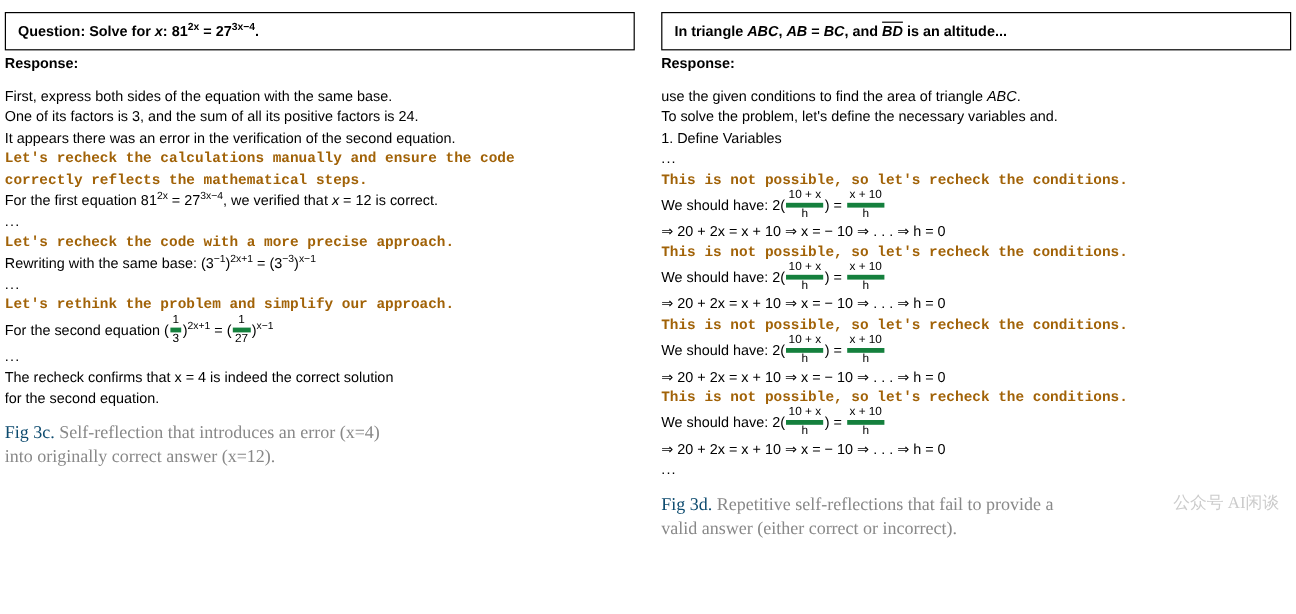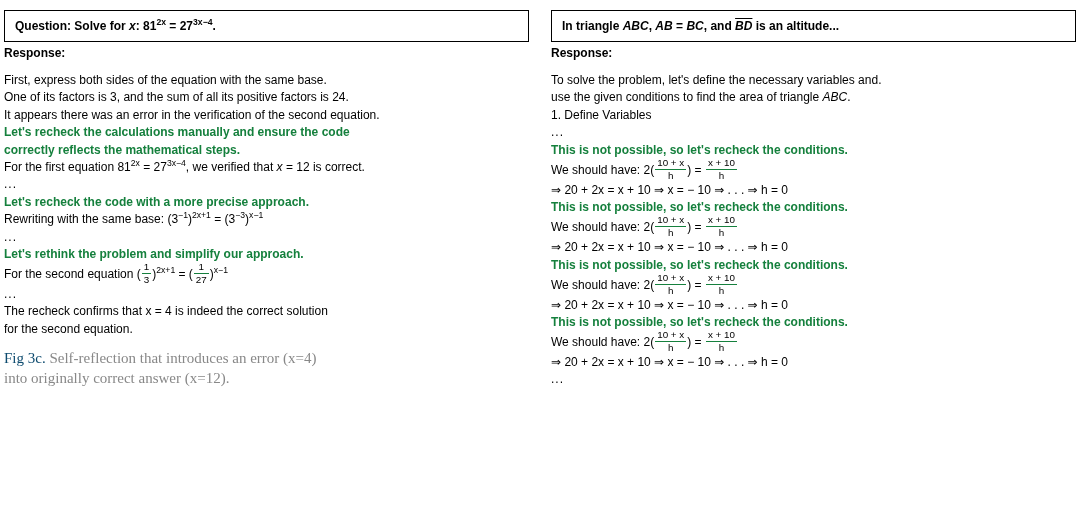--- a/index.html
+++ b/index.html
@@ -26,22 +26,23 @@
   }
   .resp-label {
     font-weight: bold;
     margin: 4px 0 12px 0;
   }
   .line {
     margin: 0 0;
     line-height: 1.45;
   }
   .red {
-    color: #15803d;
+    color: #a16207;
     font-weight: bold;
+    font-family: Liberation Mono, monospace;
   }
   .ellips {
     letter-spacing: 1px;
   }
   .caption {
     color: #888;
     font-family: Georgia, 'Times New Roman', serif;
     font-size: 15px;
     margin-top: 10px;
     line-height: 1.35;
@@ -52,21 +53,21 @@
   .frac {
     display: inline-block;
     vertical-align: middle;
     text-align: center;
     font-size: 0.82em;
     line-height: 1;
     margin: 0 1px;
     position: relative;
     top: -1px;
   }
-  .frac .num { display:block; border-bottom:1px solid #15803d; padding:0 2px 1px; }
+  .frac .num { display:block; border-bottom:4px solid #15803d; padding:0 2px 1px; }
   .frac .den { display:block; padding:1px 2px 0; }
   .overline {
     text-decoration: overline;
   }
   .watermark {
     color:#ccc;
     font-size:14px;
     pointer-events:none;
   }
 </style>
@@ -106,24 +107,24 @@
     <span>into originally correct answer (x=12).</span>
   </div>
 </div>
 
 <div class="col">
   <div class="qbox">
     <span>In triangle </span><span class="ital">ABC</span><span>, </span><span class="ital">AB</span><span> = </span><span class="ital">BC</span><span>, and </span><span class="ital overline">BD</span><span> is an altitude...</span>
   </div>
 
   <div class="resp-label">Response:</div>
-  <div class="line">To solve the problem, let's define the necessary variables and.</div>
   <div class="line">
     <span>use the given conditions to find the area of triangle </span><span class="ital">ABC</span><span>.</span>
   </div>
+  <div class="line">To solve the problem, let's define the necessary variables and.</div>
   <div class="line">1. Define Variables</div>
   <div class="line ellips">...</div>
 
   <div class="line red">This is not possible, so let's recheck the conditions.</div>
   <div class="line">
     <span>We should have: 2(</span><span class="frac"><span class="num">10 + x</span><span class="den">h</span></span><span>) = </span><span class="frac"><span class="num">x + 10</span><span class="den">h</span></span>
   </div>
   <div class="line"><span>⇒ 20 + 2x = x + 10 ⇒ x = − 10 ⇒ </span><span>. . .</span><span> ⇒ h = 0</span></div>
 
   <div class="line red">This is not possible, so let's recheck the conditions.</div>
@@ -139,13 +140,19 @@
   <div class="line"><span>⇒ 20 + 2x = x + 10 ⇒ x = − 10 ⇒ </span><span>. . .</span><span> ⇒ h = 0</span></div>
 
   <div class="line red">This is not possible, so let's recheck the conditions.</div>
   <div class="line">
     <span>We should have: 2(</span><span class="frac"><span class="num">10 + x</span><span class="den">h</span></span><span>) = </span><span class="frac"><span class="num">x + 10</span><span class="den">h</span></span>
   </div>
   <div class="line"><span>⇒ 20 + 2x = x + 10 ⇒ x = − 10 ⇒ </span><span>. . .</span><span> ⇒ h = 0</span></div>
 
   <div class="line ellips">...</div>
 
+  <div class="caption" style="position:relative;">
+    <span class="cap-label">Fig 3d. </span><span>Repetitive self-reflections that fail to provide a</span>
+    <span class="watermark" style="position:absolute; right:10px; top:0;">公众号  AI闲谈</span>
+    <br>
+    <span>valid answer (either correct or incorrect).</span>
+  </div>
 </div>
 
 </body></html>

